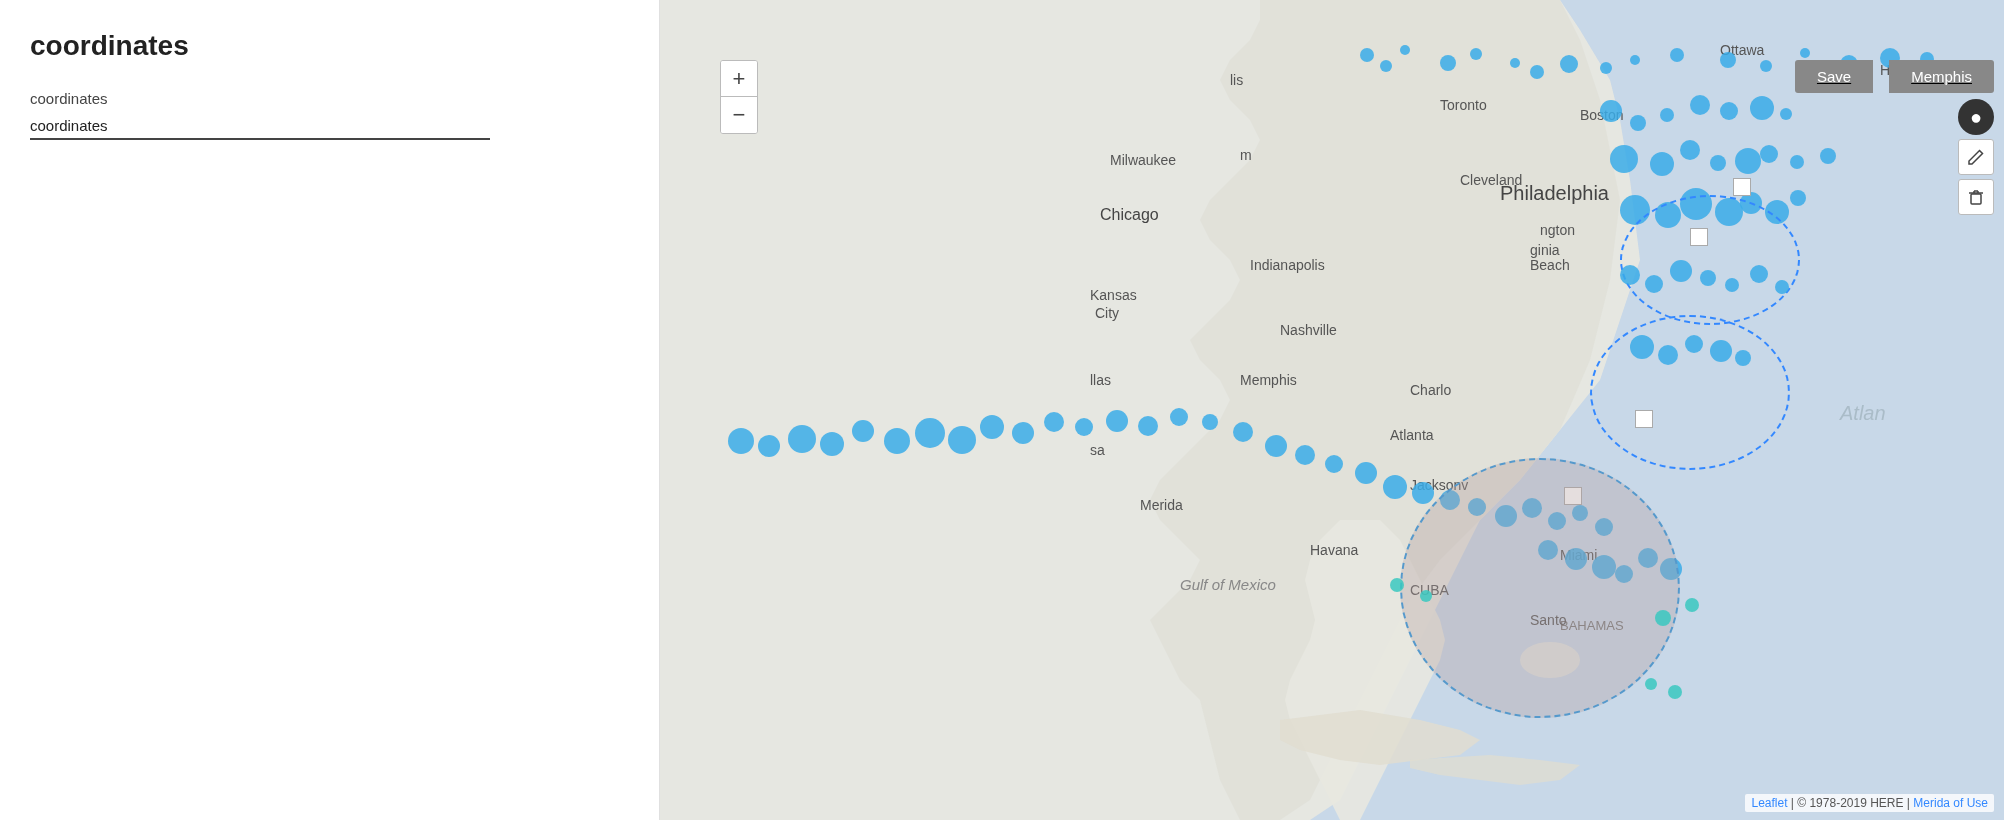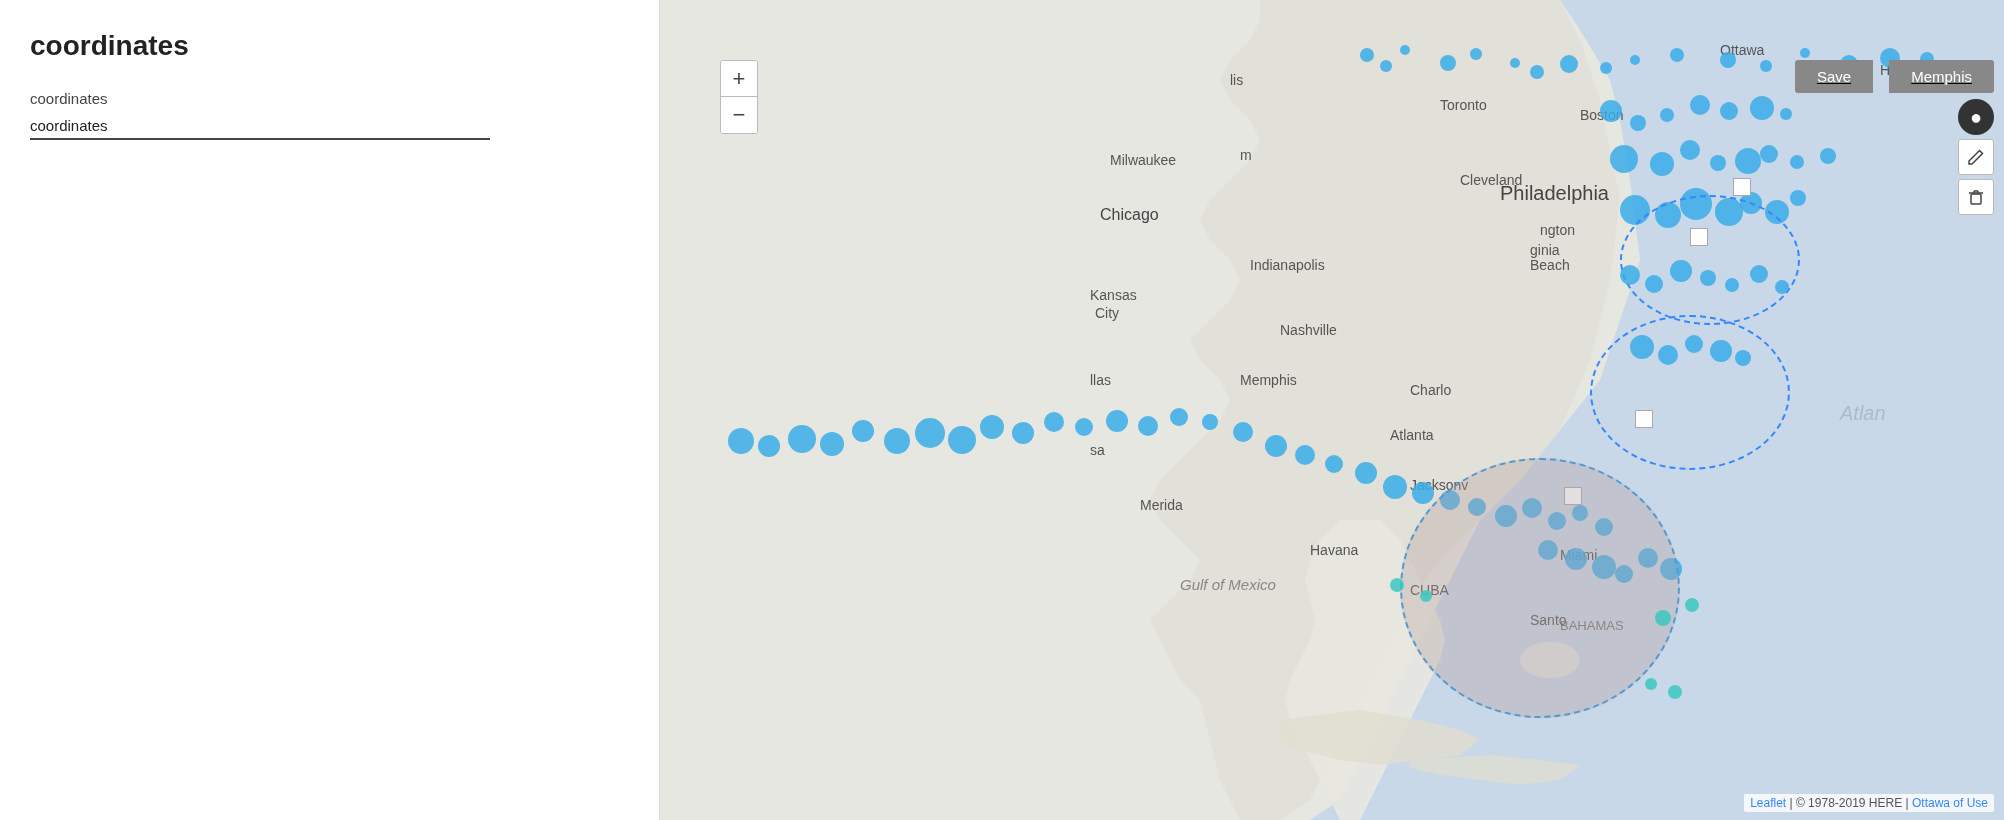--- a/index.html
+++ b/index.html
@@ -394,16 +394,16 @@
           <line x1="2" y1="5" x2="16" y2="5" stroke="#444" stroke-width="1.5"></line>
           <line x1="7" y1="5" x2="7" y2="3" stroke="#444" stroke-width="1.5"></line>
           <line x1="11" y1="5" x2="11" y2="3" stroke="#444" stroke-width="1.5"></line>
           <line x1="7" y1="3" x2="11" y2="3" stroke="#444" stroke-width="1.5"></line>
         </svg>
       </button>
     </div>
   </div>
 
   <div id="attribution">
-    <a href="#">Leaflet</a><span> | © 1978-2019 HERE | </span><a href="#">Ottawa of Use</a>
+    <a href="#">Leaflet</a><span> | © 1978-2019 HERE | </span><a href="#">Merida of Use</a>
   </div>
 
 </div>
 
 </body></html>

